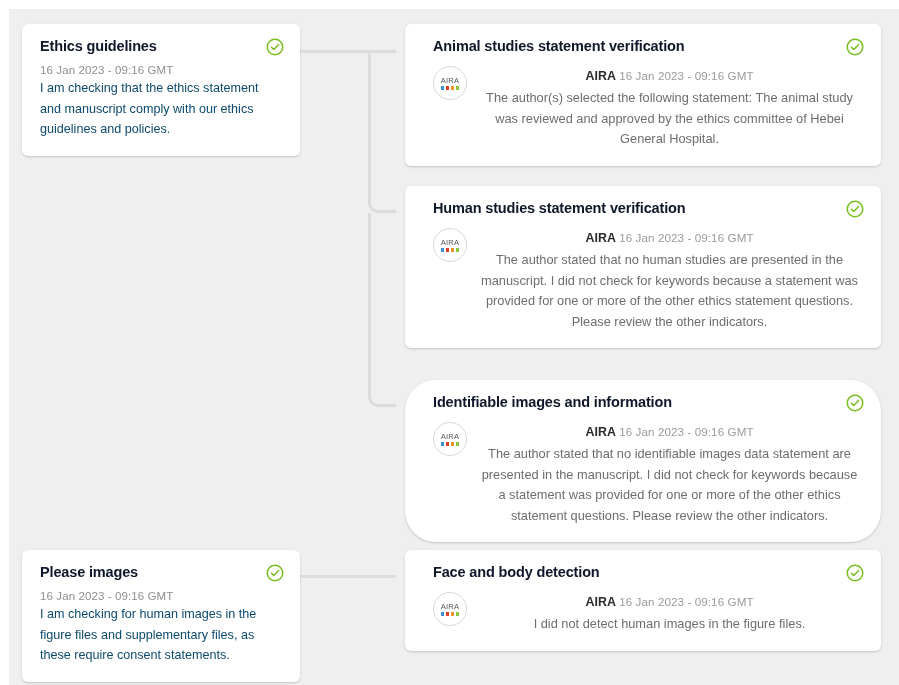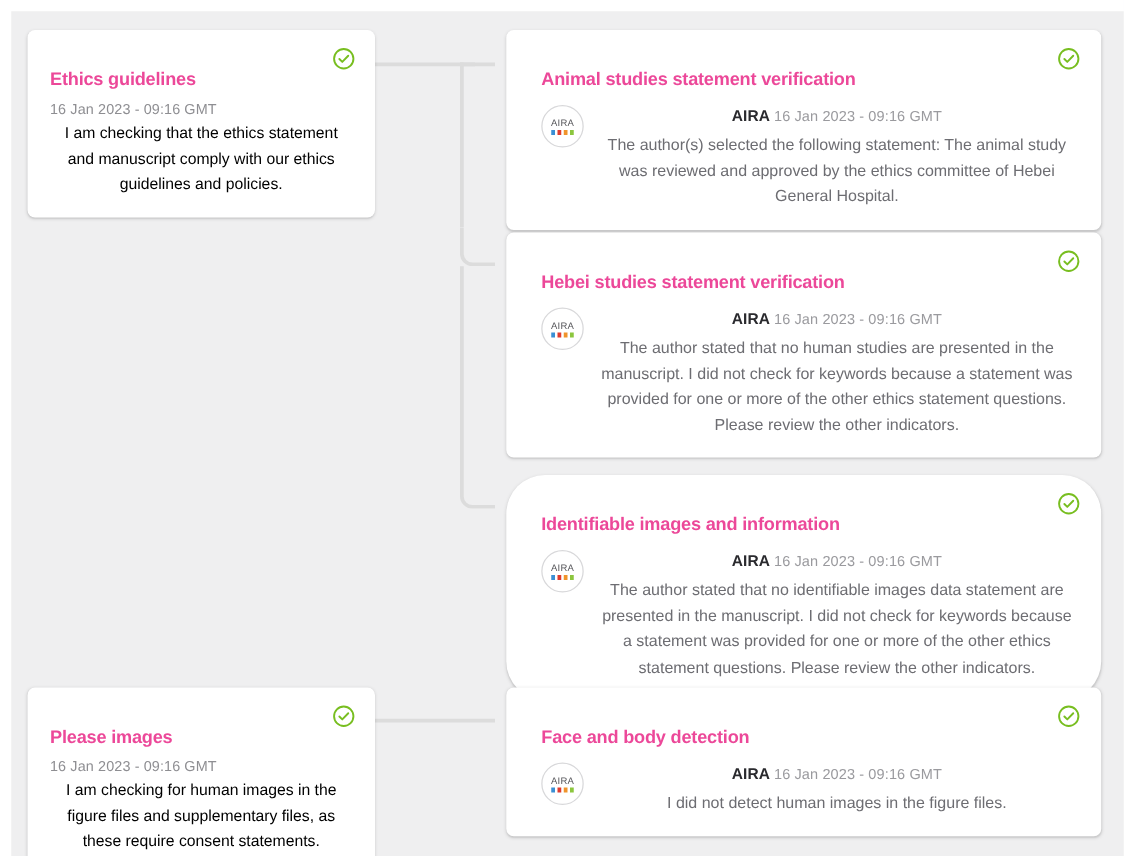--- a/index.html
+++ b/index.html
@@ -59,25 +59,24 @@
 
   .card-head {
     position: relative;
     display: flex;
     align-items: flex-start;
     justify-content: space-between;
   }
   .card-title {
     font-size: 14.5px;
     font-weight: bold;
-    color: #ec4899;
+    color: #0f172a;
     letter-spacing: -0.15px;
     line-height: 1.2;
     padding-right: 26px;
-    margin-top: 18px;
   }
 
   
   .check-icon {
     position: absolute;
     width: 18px;
     height: 18px;
     flex: 0 0 18px;
   }
   .check-icon svg { display: block; }
@@ -90,23 +89,22 @@
   .card.parent .card-title { font-size: 14.5px; }
   .card.parent .meta {
     margin-top: 9px;
     font-size: 11.5px;
     color: #8e8e92;
     letter-spacing: 0.1px;
   }
   .card.parent .body-text {
     margin-top: 2px;
     font-size: 12.6px;
-    color: #000000;
+    color: #0c4a6e;
     line-height: 1.63;
-    text-align: center;
   }
   .card.parent .check-icon { top: 14px; right: 16px; }
 
   
   .card.child {
     left: 396px;
     width: 476px;
     padding: 14px 20px 16px 28px;
   }
   .card.child .check-icon { top: 14px; right: 17px; }
@@ -227,21 +225,21 @@
     </div>
 
     <div class="card child" style="top:177px;">
       <div class="check-icon">
         <svg width="18" height="18" viewBox="0 0 20 20">
           <circle cx="10" cy="10" r="8.6" fill="none" stroke="#78be20" stroke-width="1.7"></circle>
           <path d="M6.1 10.2 L8.7 12.8 L14.0 7.3" fill="none" stroke="#78be20" stroke-width="1.7" stroke-linecap="round" stroke-linejoin="round"></path>
         </svg>
       </div>
       <div class="card-head">
-        <div class="card-title">Hebei studies statement verification</div>
+        <div class="card-title">Human studies statement verification</div>
       </div>
       <div class="msg">
         <div class="avatar">
           <span class="av-text">AIRA</span>
           <span class="av-dots">
             <i style="background:#3b8fd4"></i>
               <i style="background:#e03b2f"></i>
               <i style="background:#f0932b"></i>
               <i style="background:#8cc63e"></i>
           </span>

